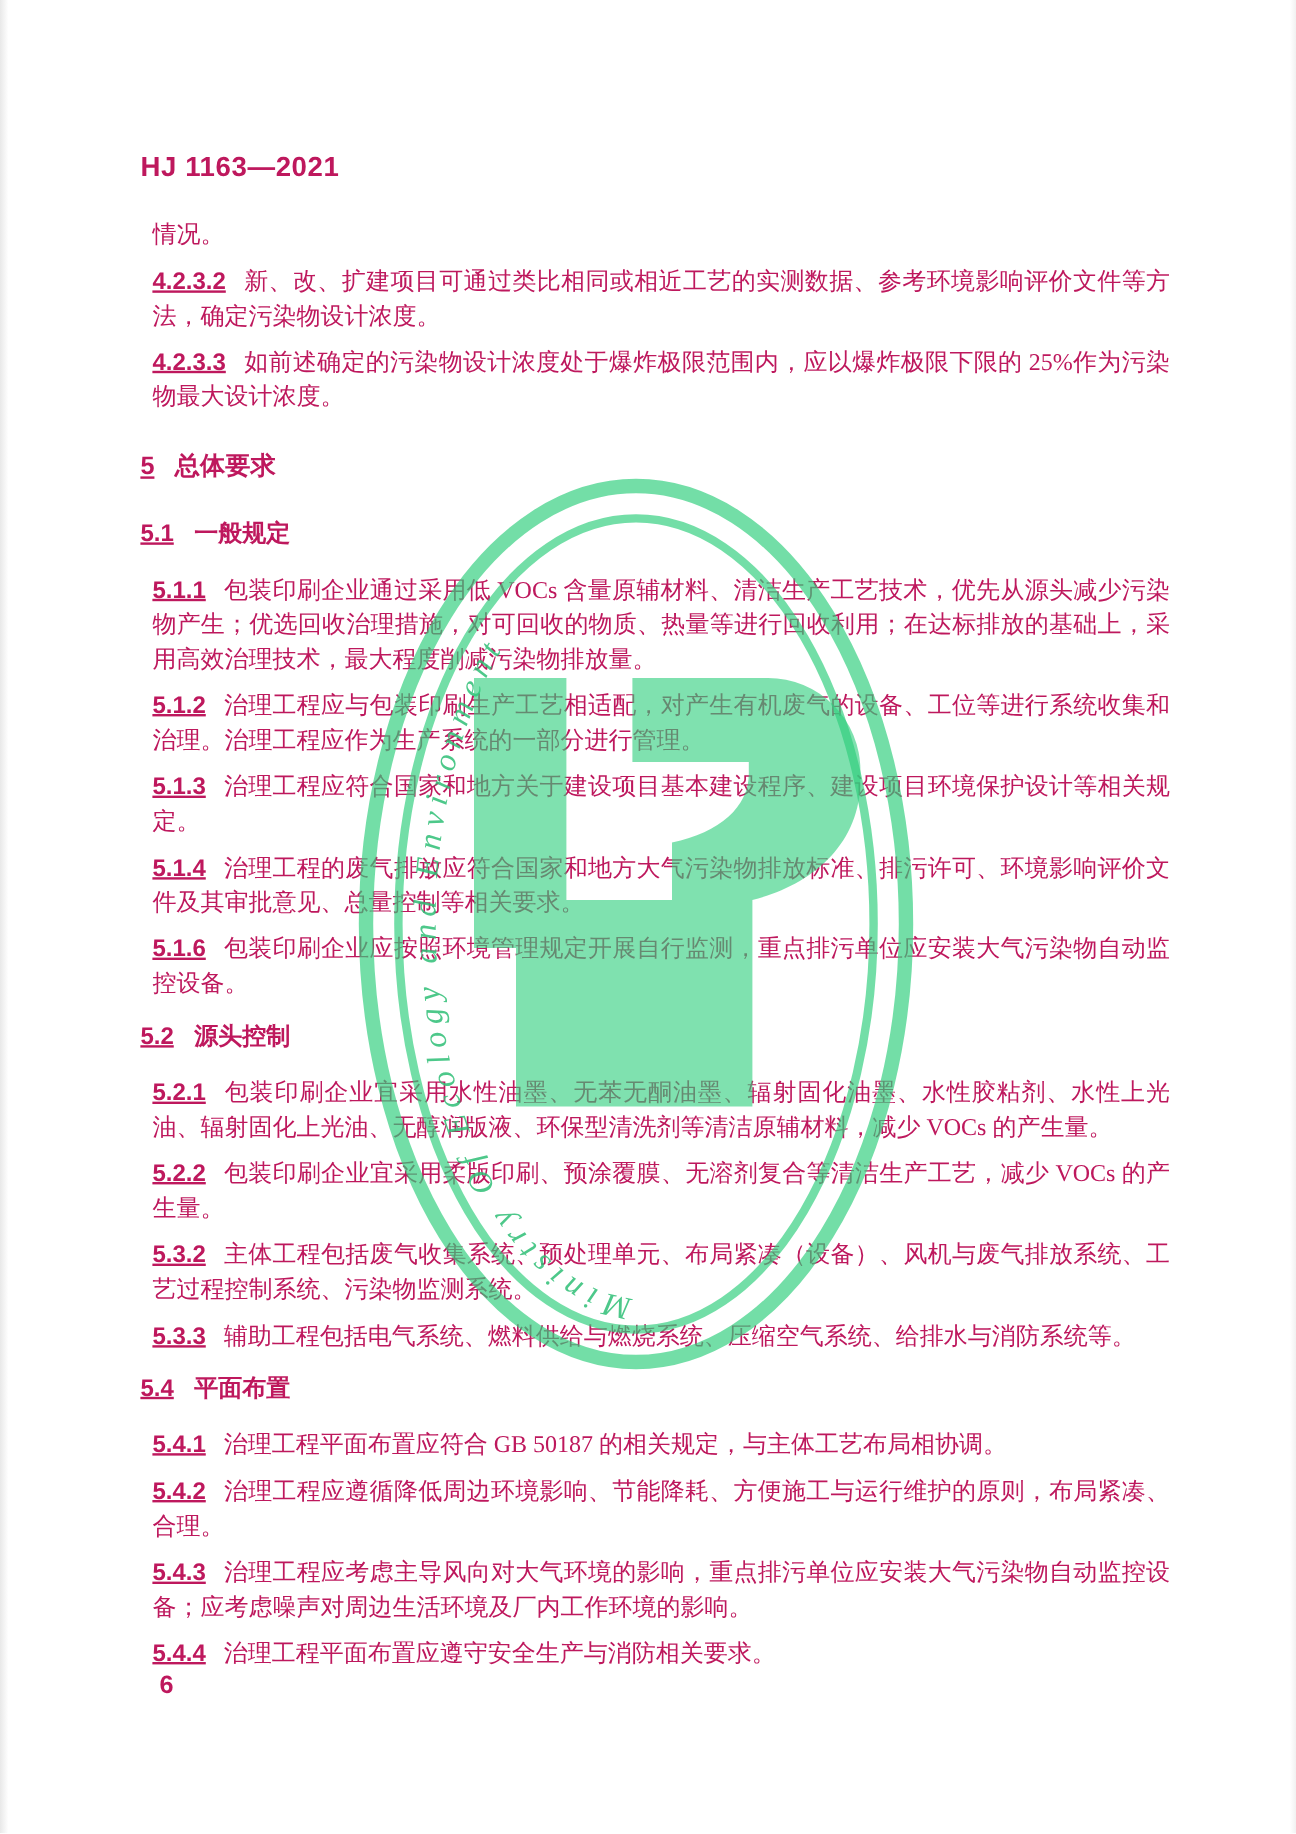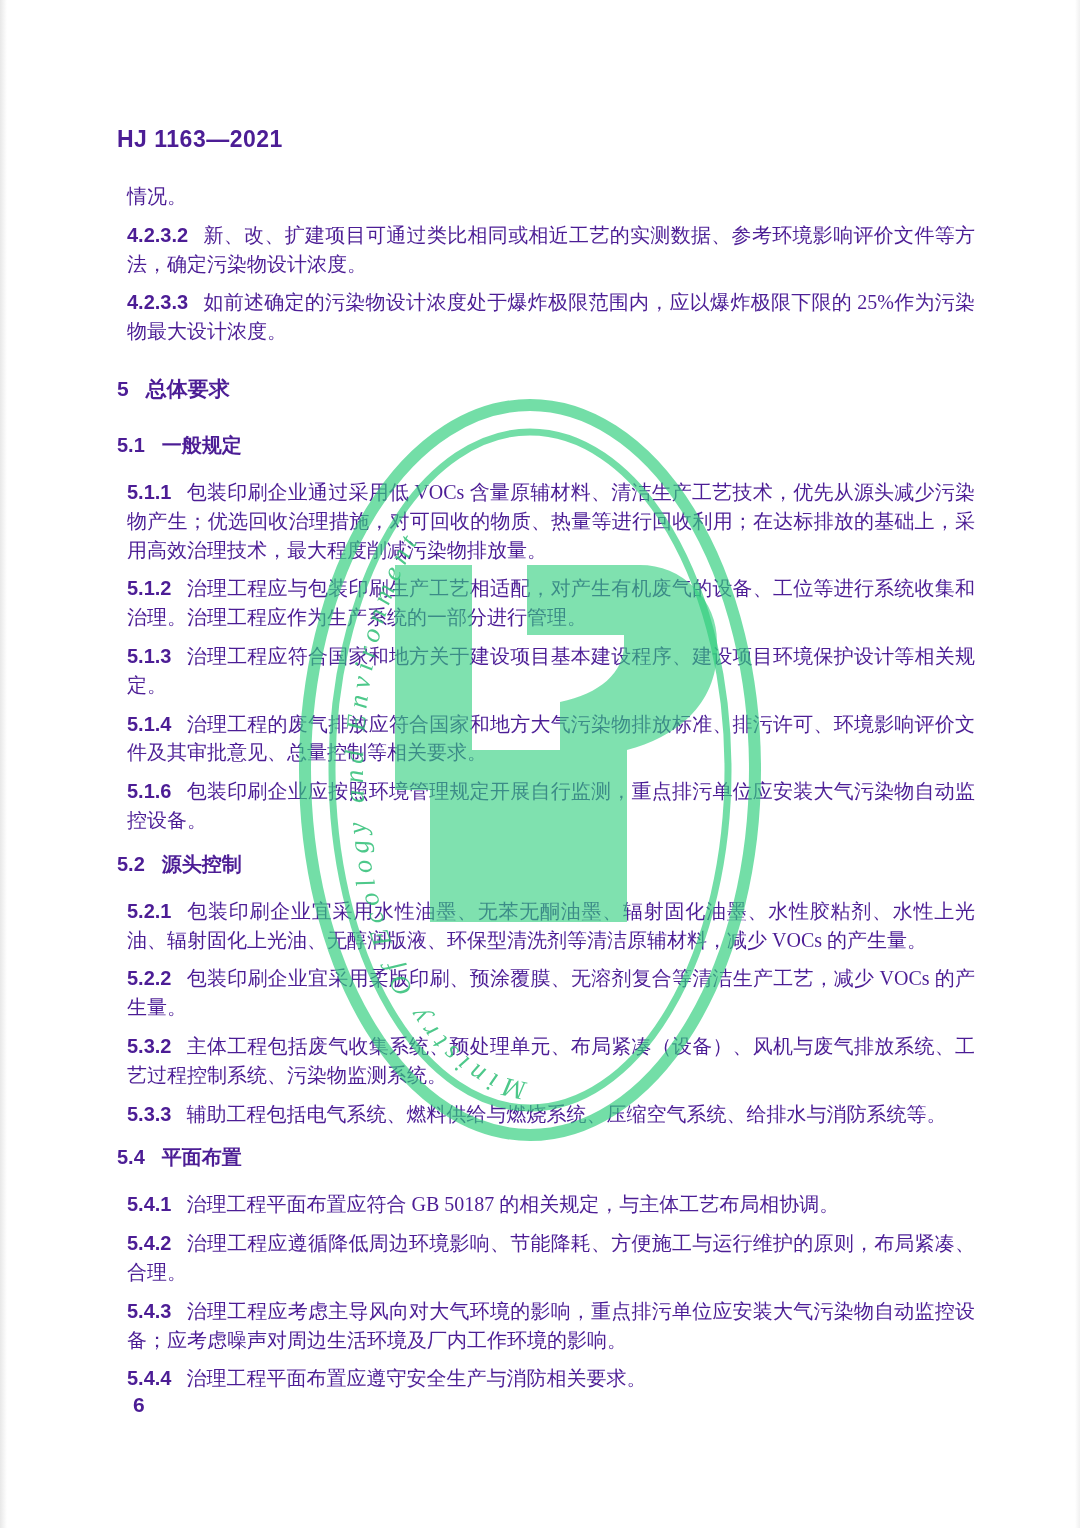--- a/index.html
+++ b/index.html
@@ -2,21 +2,21 @@
 <html><head>
 <meta charset="utf-8">
 <style>
   html,body{margin:0;padding:0;background:#ffffff;}
   .page{
     position:relative;
     width:1080px;height:1528px;
     background:#ffffff;
     overflow:hidden;
     font-family:"Liberation Serif","DejaVu Serif",serif;
-    color:#4c1d95;
+    color:#be185d;
   }
   
   .page:before{content:"";position:absolute;left:0;top:0;bottom:0;width:7px;
     background:linear-gradient(90deg,#d9d9d9,#ffffff);opacity:.6;pointer-events:none;}
   .page:after{content:"";position:absolute;right:0;top:0;bottom:0;width:5px;
     background:linear-gradient(270deg,#e3e3e3,#ffffff);opacity:.5;pointer-events:none;}
 
   .doc-code{
     position:absolute;left:117px;top:126px;
     font-family:"Liberation Sans","DejaVu Sans",sans-serif;
@@ -24,21 +24,21 @@
   }
 
   .content{position:absolute;left:117px;top:172px;width:868px;}
 
   .body-p{
     margin:10px;font-size:20px;line-height:28.8px;
     text-align:justify;text-justify:inter-ideograph;
   }
   .num{
     font-family:"Liberation Sans","DejaVu Sans",sans-serif;
-    font-weight:bold;margin-right:15px;
+    font-weight:bold;margin-right:15px;text-decoration:underline;
   }
   .sec-h1,.sec-h2{
     font-family:"Liberation Sans","DejaVu Sans",sans-serif;
     font-weight:bold;line-height:30px;
   }
   .sec-h1{font-size:21px;margin:28px 0 26px 0;}
   .sec-h2{font-size:20px;margin:14px 0 18px 0;}
   .sec-h1 .num,.sec-h2 .num{margin-right:17px;}
 
   .page-num{

